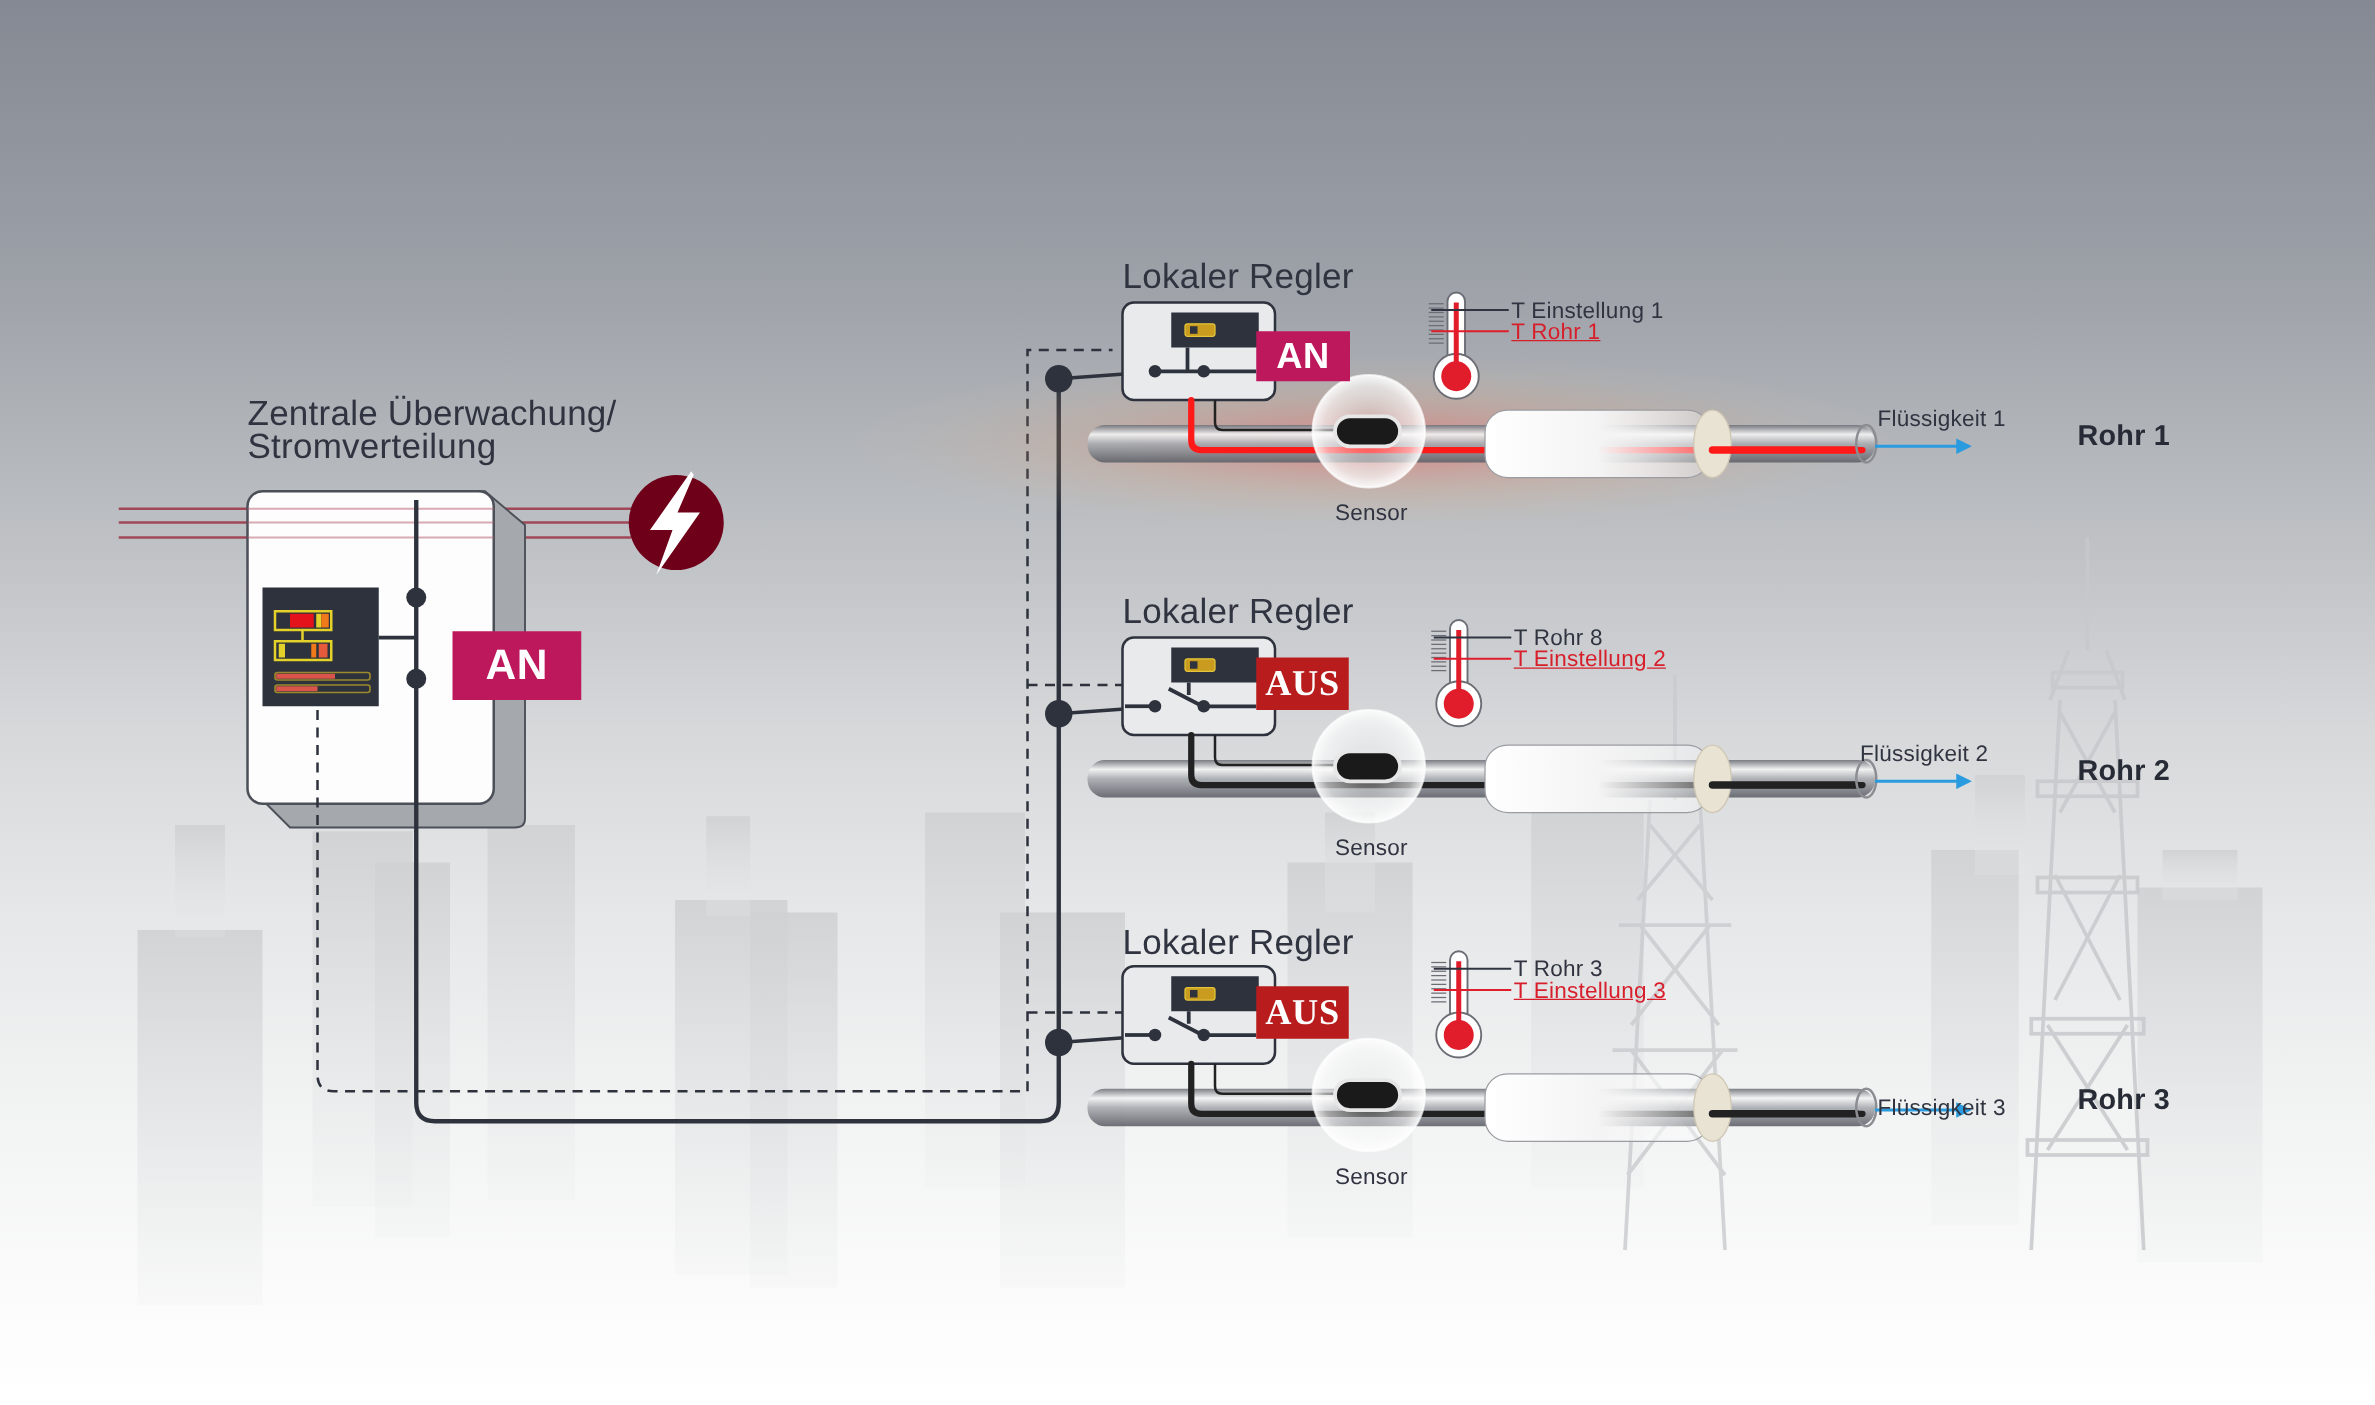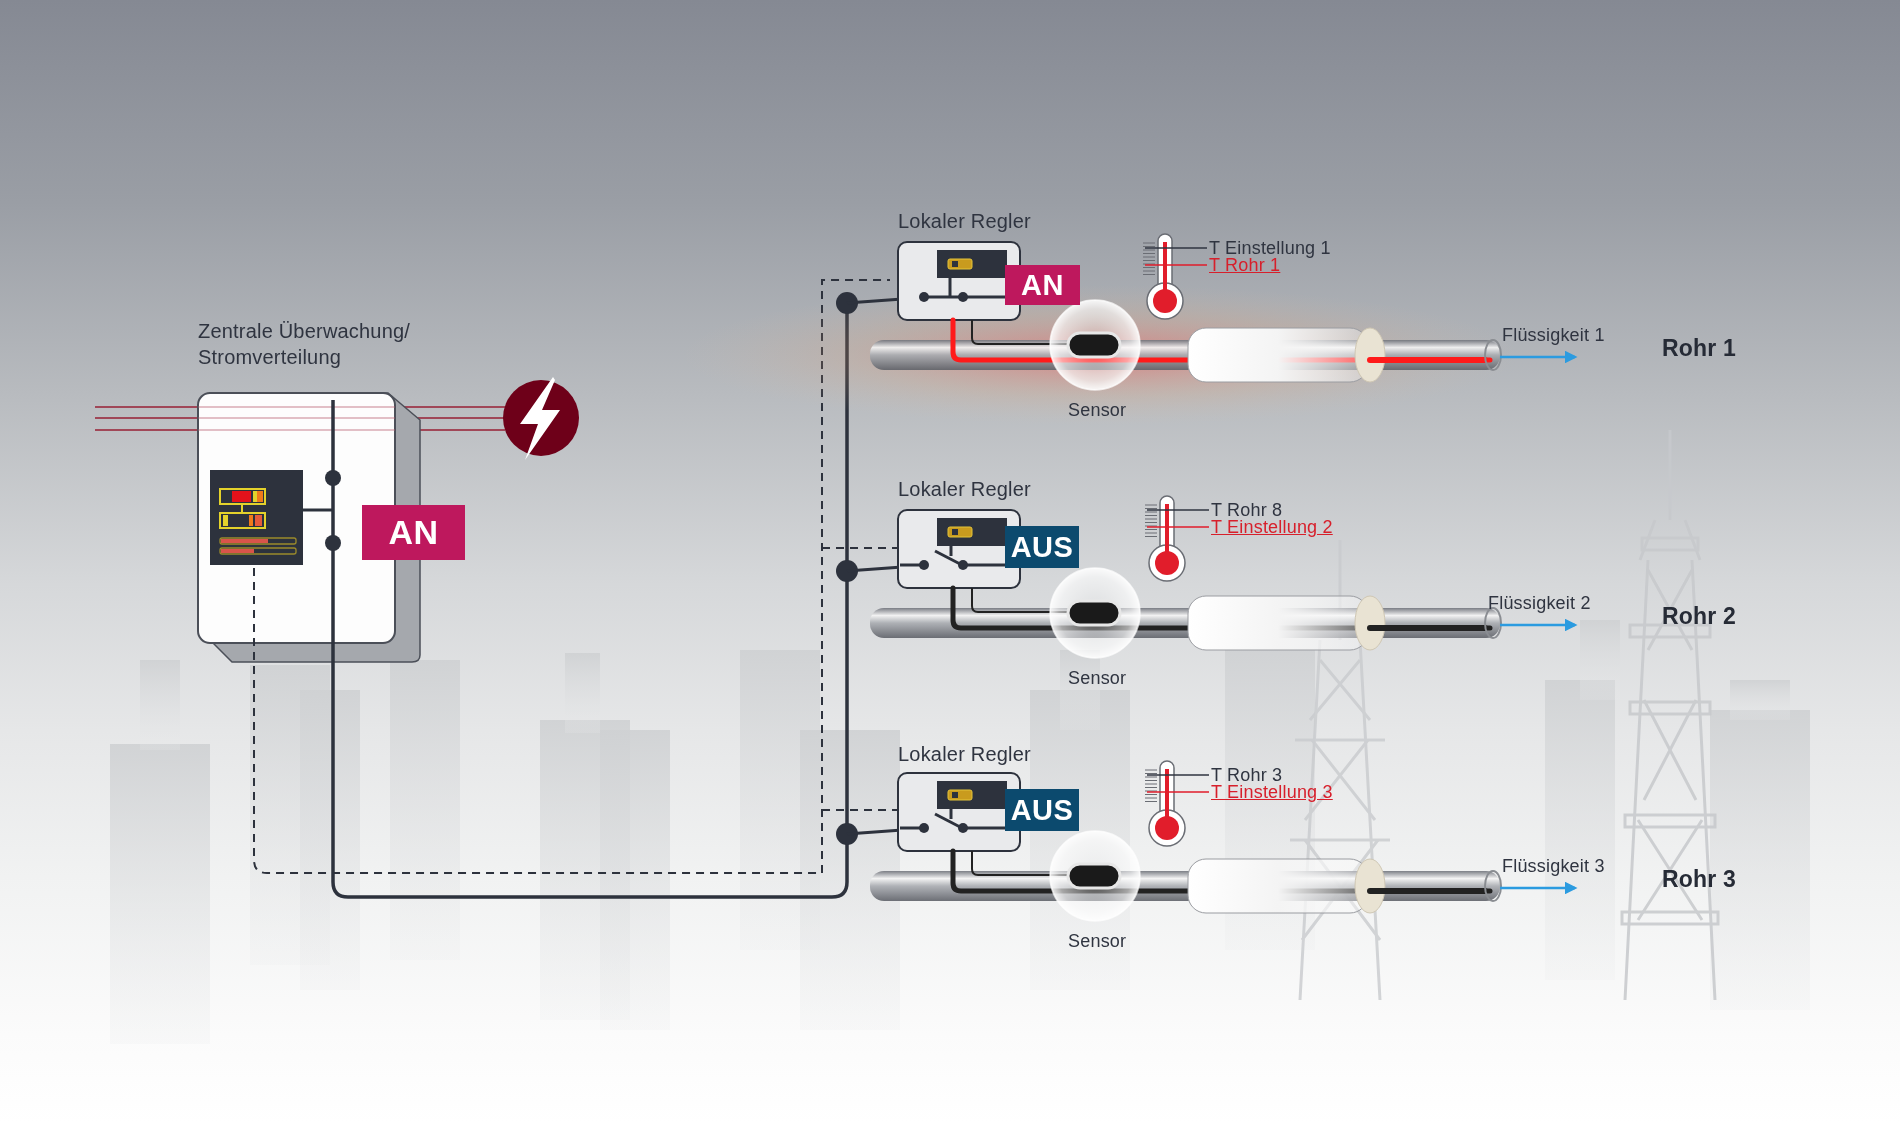--- a/index.html
+++ b/index.html
@@ -1,26 +1,26 @@
 <!DOCTYPE html>
 <html><head>
 <meta charset="utf-8">
 <style>
   html, body { margin:0; padding:0; }
   body { width:1900px; height:1124px; overflow:hidden; position:relative;
     font-family:"Liberation Sans", sans-serif;
     background: linear-gradient(180deg, #858993 0%, #9a9ea5 18%, #b8bbbf 35%, #d6d8da 52%, #e6e7e8 65%, #f1f2f2 78%, #fbfbfb 92%, #ffffff 100%); }
   svg.stage { position:absolute; left:0; top:0; }
-  .label { position:absolute; color:#2f3440; font-size:20px; line-height:26px; white-space:nowrap; letter-spacing:0.2px; }
+  .label { position:absolute; color:#2f3440; font-size:28px; line-height:26px; white-space:nowrap; letter-spacing:0.2px; }
   .label.small { font-size:18px; line-height:20px; }
   .label.red { color:#d71f2b;text-decoration:underline; }
   .label.bold { font-weight:bold; font-size:23px; color:#262b36; }
   .badge { position:absolute; color:#fff; font-weight:bold; display:flex; align-items:center; justify-content:center; letter-spacing:0.5px; }
   .badge.on { background:#be185d; }
-  .badge.off { background:#0c4a6e; }
+  .badge.off { background:#b91c1c;font-family:Liberation Serif, serif; }
 </style>
 </head>
 <body>
 
 <svg class="stage" width="1900" height="1124">
   <defs>
     <linearGradient id="bld" x1="0" y1="0" x2="0" y2="1">
       <stop offset="0" stop-color="#cfd1d3" stop-opacity="0.9"></stop>
       <stop offset="1" stop-color="#e9eaeb" stop-opacity="0.2"></stop>
     </linearGradient>
@@ -288,16 +288,16 @@
       <div class="label small red" style="left:1211px; top:517px;">T Einstellung 2</div>
       <div class="label small" style="left:1488px; top:593px;">Flüssigkeit 2</div>
       <div class="label bold" style="left:1662px; top:603px;text-align:center;">Rohr 2</div>
     </div>
     <div>
       <div class="label" style="left:898px; top:741px;">Lokaler Regler</div>
       <div class="badge off" style="left:1005px; top:789px; width:74px; height:42px; font-size:29px;">AUS</div>
       <div class="label small" style="left:1068px; top:931px;">Sensor</div>
       <div class="label small" style="left:1211px; top:765px;">T Rohr 3</div>
       <div class="label small red" style="left:1211px; top:782px;">T Einstellung 3</div>
-      <div class="label small" style="left:1502px; top:856px;">Flüssigkeit 3</div>
+      <div class="label small" style="left:1502px; top:876px;">Flüssigkeit 3</div>
       <div class="label bold" style="left:1662px; top:866px;">Rohr 3</div>
     </div>
   </div>
 
 </body></html>

